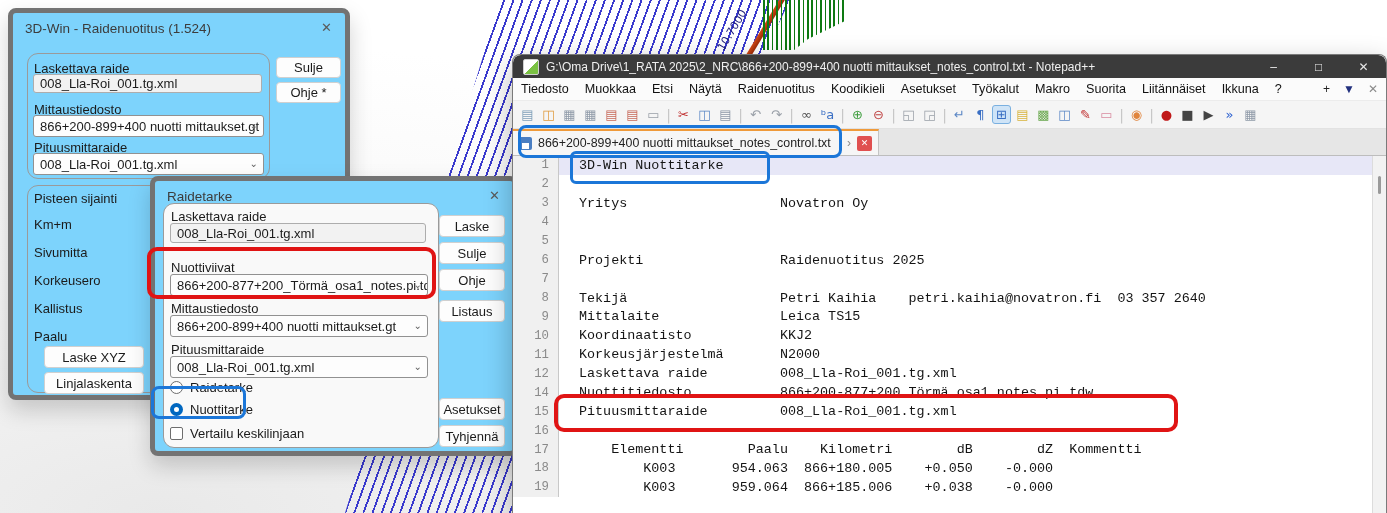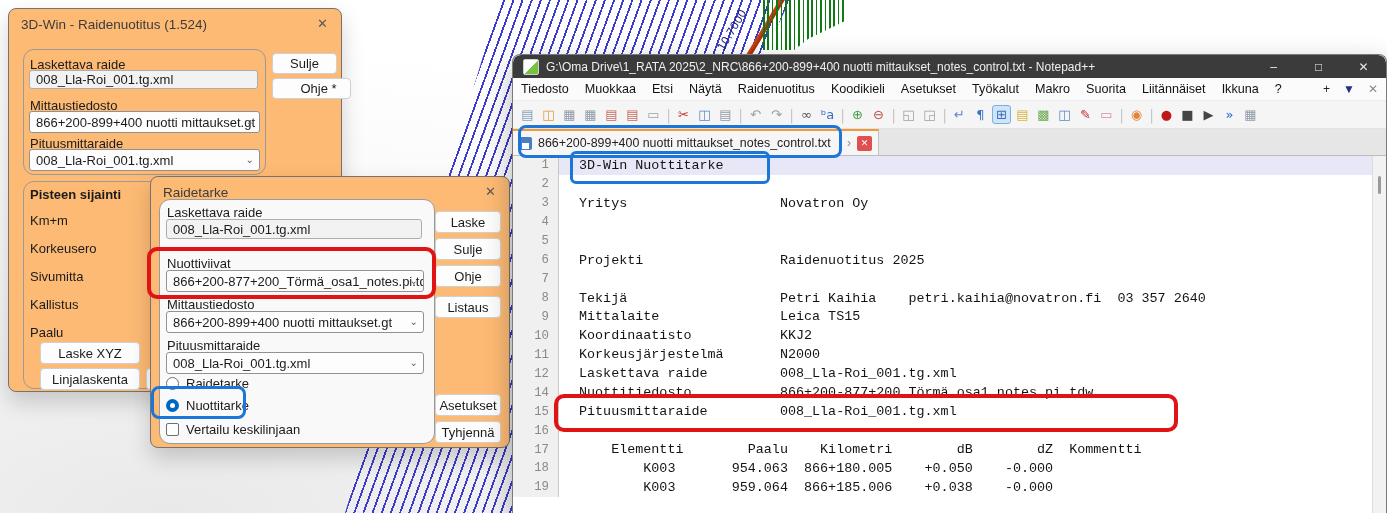--- a/index.html
+++ b/index.html
@@ -25,21 +25,21 @@
     background:linear-gradient(90deg,#d24a16,#9c2a06);
     transform:rotate(31deg);
   }
   .measure-label{
     position:absolute;left:726px;top:40px;z-index:2;
     font-size:11px;color:#22227e;font-family:"DejaVu Sans",sans-serif;
     transform:rotate(-59deg);transform-origin:0 100%;
   }
   
   .win-dialog{
-    position:absolute;background:#fdba74;border:1px solid #737373;border-radius:8px;
+    position:absolute;background:#7dd3fc;border:5px solid #737373;border-radius:8px;
     box-shadow:0 10px 22px rgba(0,0,0,.18);color:#1b1b1b;
   }
   .dlg-title{position:absolute;left:12px;top:8px;font-size:13.5px;color:#3c3c3c;}
   .dlg-close{position:absolute;top:7px;right:13px;font-size:13px;color:#5a5a5a;cursor:default;}
   .groupbox{position:absolute;border:1px solid #9a9a9a;border-radius:11px;}
   .lbl{position:absolute;font-size:13px;color:#1b1b1b;white-space:nowrap;}
   .ro-input{
     position:absolute;background:#f2f2f2;border:1px solid #adadad;border-radius:3px;
     font-size:13px;color:#1b1b1b;padding:0 0 0 6px;display:flex;align-items:center;white-space:nowrap;overflow:hidden;
   }
@@ -57,21 +57,21 @@
   .radio.sel .dot{border:4px solid #0067c0;}
   .checkbox{position:absolute;display:flex;align-items:center;gap:7px;font-size:13px;}
   .checkbox .box{width:13px;height:13px;border:1px solid #6e6e6e;border-radius:2px;background:#fff;box-sizing:border-box;flex:0 0 auto;}
   
   .d1{left:8px;top:8px;width:332px;height:382px;z-index:3;}
   .d1 .grp1{left:14px;top:40px;width:241px;height:124px;}
   .d1 .grp2{left:14px;top:172px;width:241px;height:206px;}
   .sij-row{position:relative;height:28px;}
   .sij-row .rlbl{position:absolute;left:6px;top:7px;font-size:13px;white-space:nowrap;}
   .sij-row .mini-input{position:absolute;left:126px;top:5px;width:112px;height:15px;background:#fff;border:1px solid #a8a8a8;border-radius:2px;}
-  .sij-head{position:relative;height:24px;font-weight:bold;}
+  .sij-head{position:relative;height:24px;}
   .sij-head span{position:absolute;left:6px;top:5px;font-size:13px;}
   
   .d2{left:150px;top:176px;width:358px;height:270px;z-index:4;}
   .d2 .grp{left:8px;top:22px;width:274px;height:243px;background:#f9f9f9;}
   
   .npp{
     position:absolute;left:512px;top:54px;width:875px;height:459px;z-index:5;
     border:1px solid #7a7a7a;border-bottom:none;border-radius:8px 8px 0 0;
     box-shadow:0 10px 28px rgba(0,0,0,.28);background:#fff;box-sizing:border-box;overflow:hidden;
   }
@@ -146,40 +146,40 @@
       <span class="chev">⌄</span>
     </div>
     <div class="lbl" style="left:6px;top:86px;">Pituusmittaraide</div>
     <div class="combo" style="left:5px;top:99px;width:205px;height:20px;">
       <span>008_Lla-Roi_001.tg.xml</span>
       <span class="chev">⌄</span>
     </div>
   </div>
 
   <div class="btn" style="left:263px;top:44px;width:63px;height:19px;">Sulje</div>
-  <div class="btn" style="left:263px;top:69px;width:63px;height:19px;padding-left:14px;">Ohje *</div>
+  <div class="btn" style="left:263px;top:69px;width:63px;height:19px;">Ohje *</div>
 
   <div class="groupbox grp2">
     <div class="sij-head">
         <span>Pisteen sijainti</span>
       </div>
     <div>
 
         <div class="sij-row">
           <span class="rlbl">Km+m</span>
           <span class="mini-input"></span>
         </div>
 
         <div class="sij-row">
+          <span class="rlbl">Sivumitta</span>
+          <span class="mini-input"></span>
+        </div>
+
+        <div class="sij-row">
           <span class="rlbl">Korkeusero</span>
-          <span class="mini-input"></span>
-        </div>
-
-        <div class="sij-row">
-          <span class="rlbl">Sivumitta</span>
           <span class="mini-input"></span>
         </div>
 
         <div class="sij-row">
           <span class="rlbl">Kallistus</span>
           <span class="mini-input"></span>
         </div>
 
         <div class="sij-row">
           <span class="rlbl">Paalu</span>

